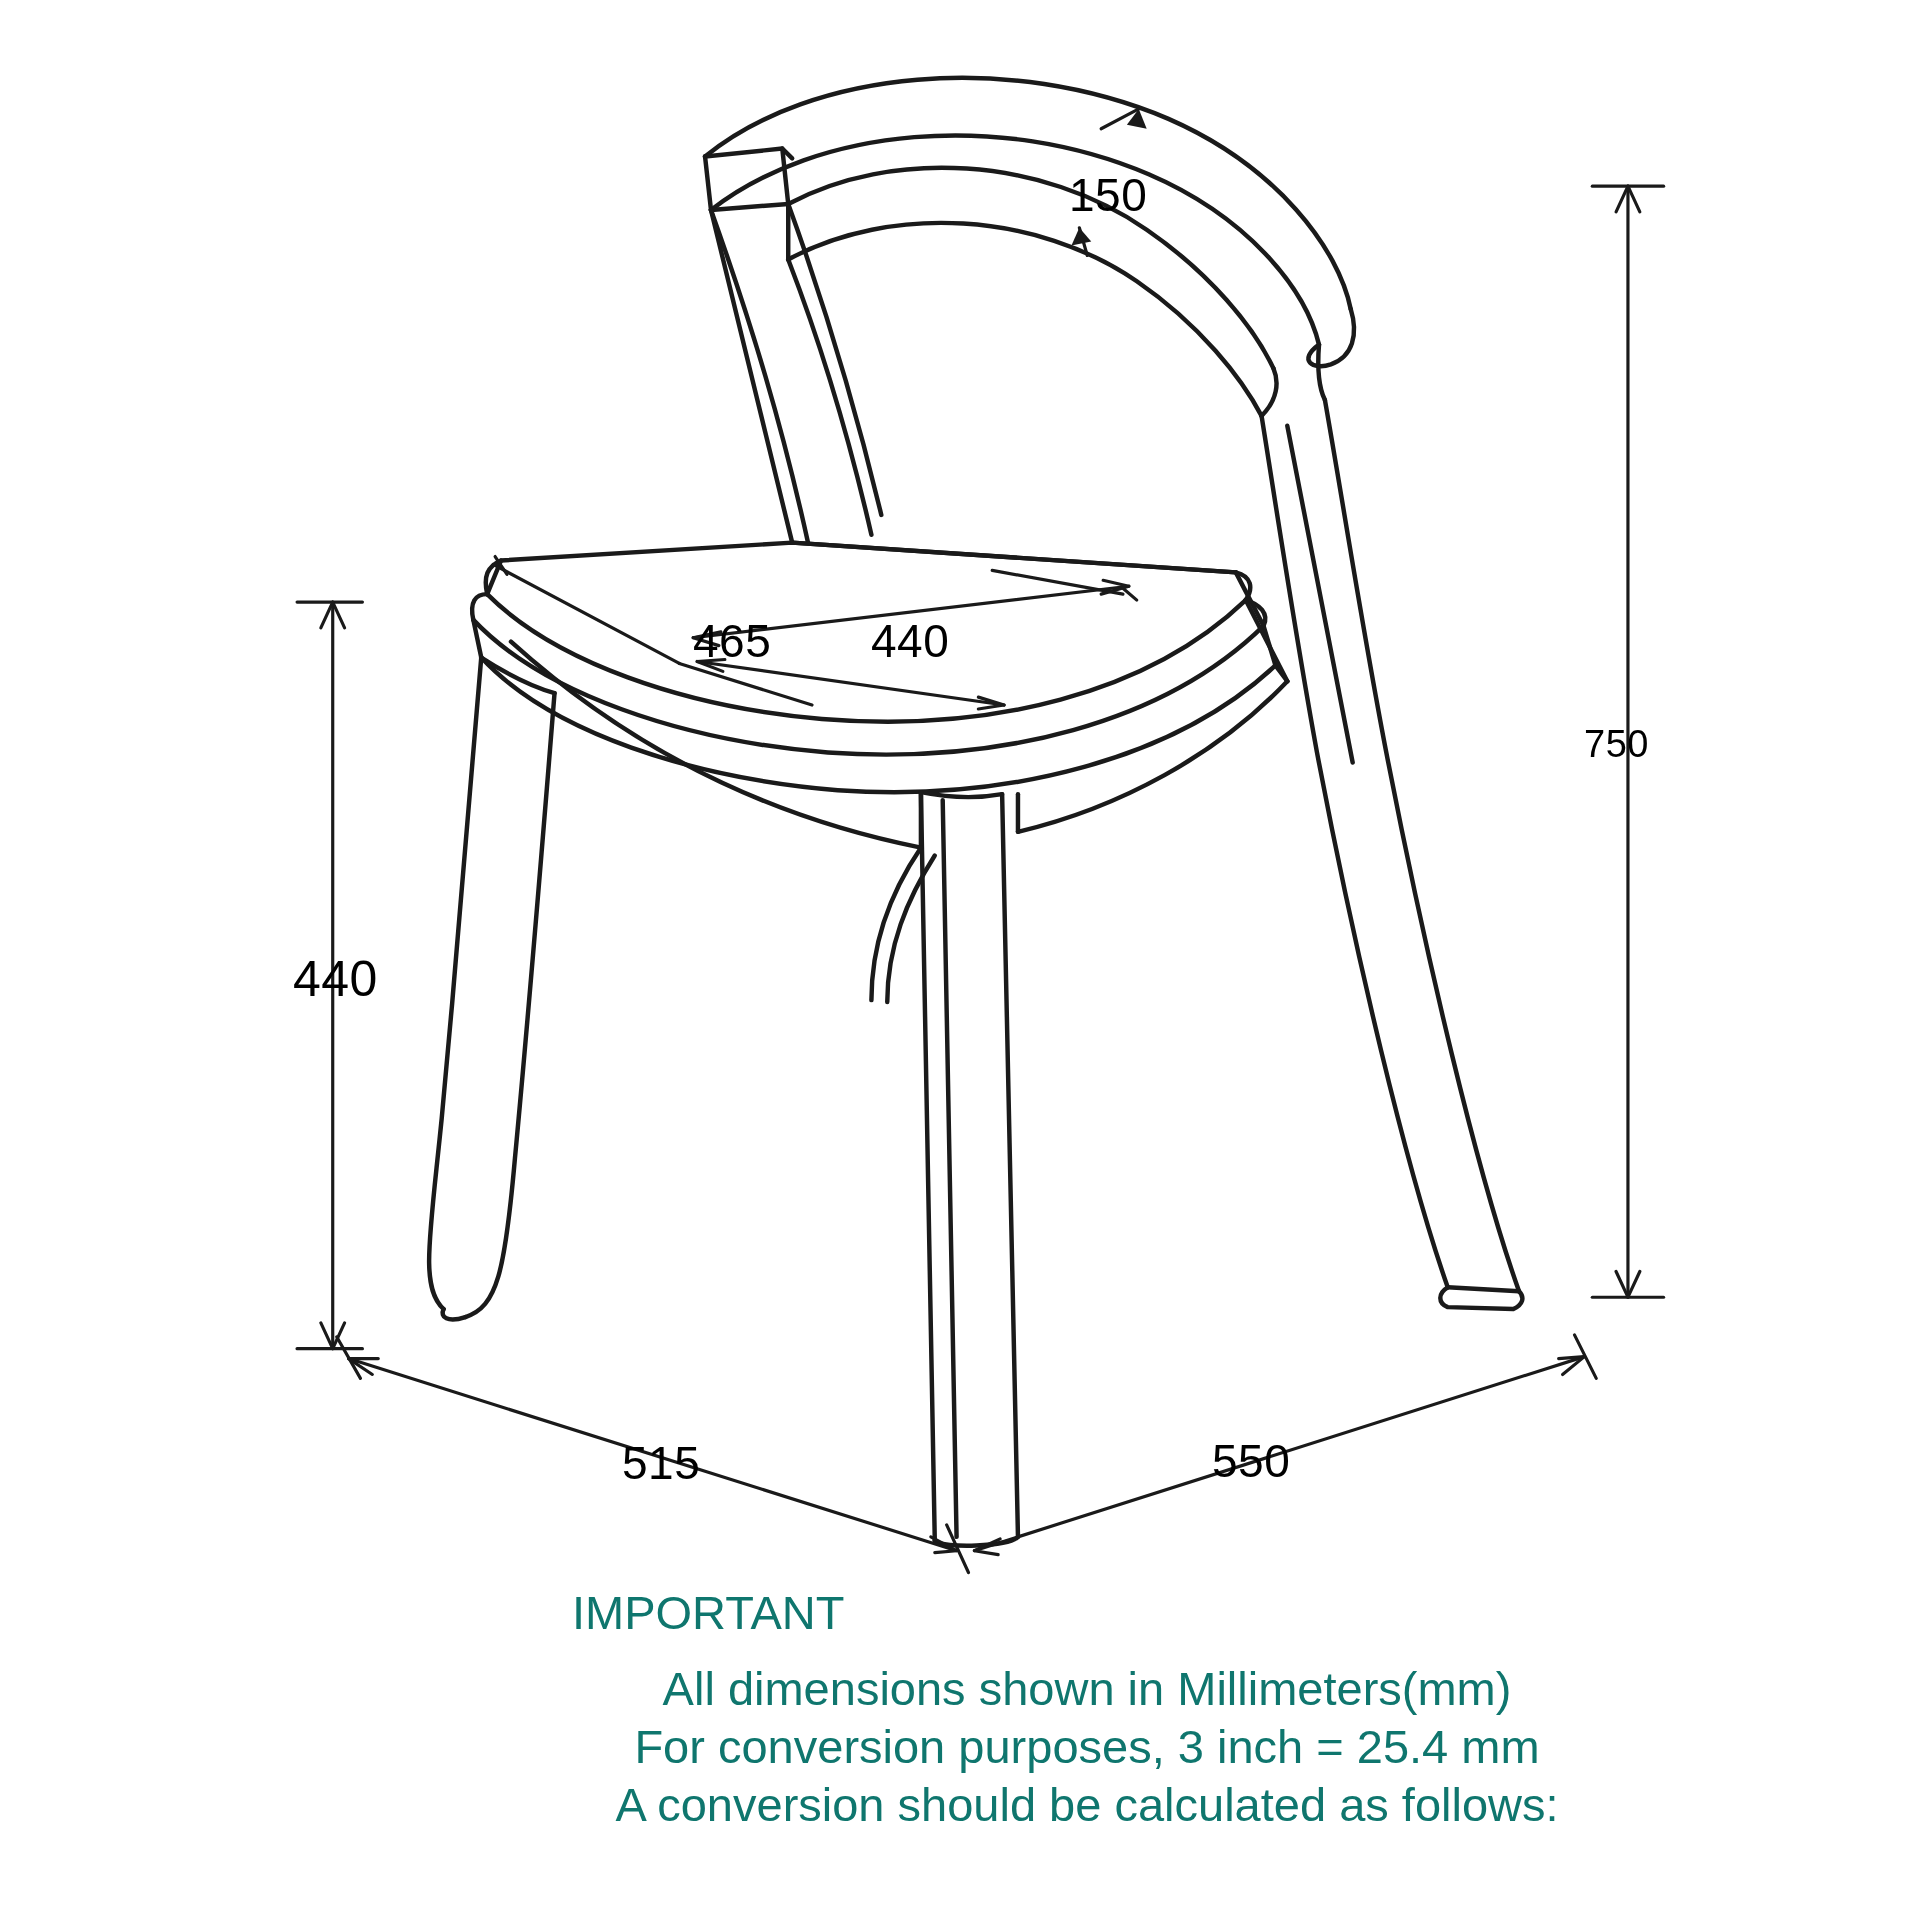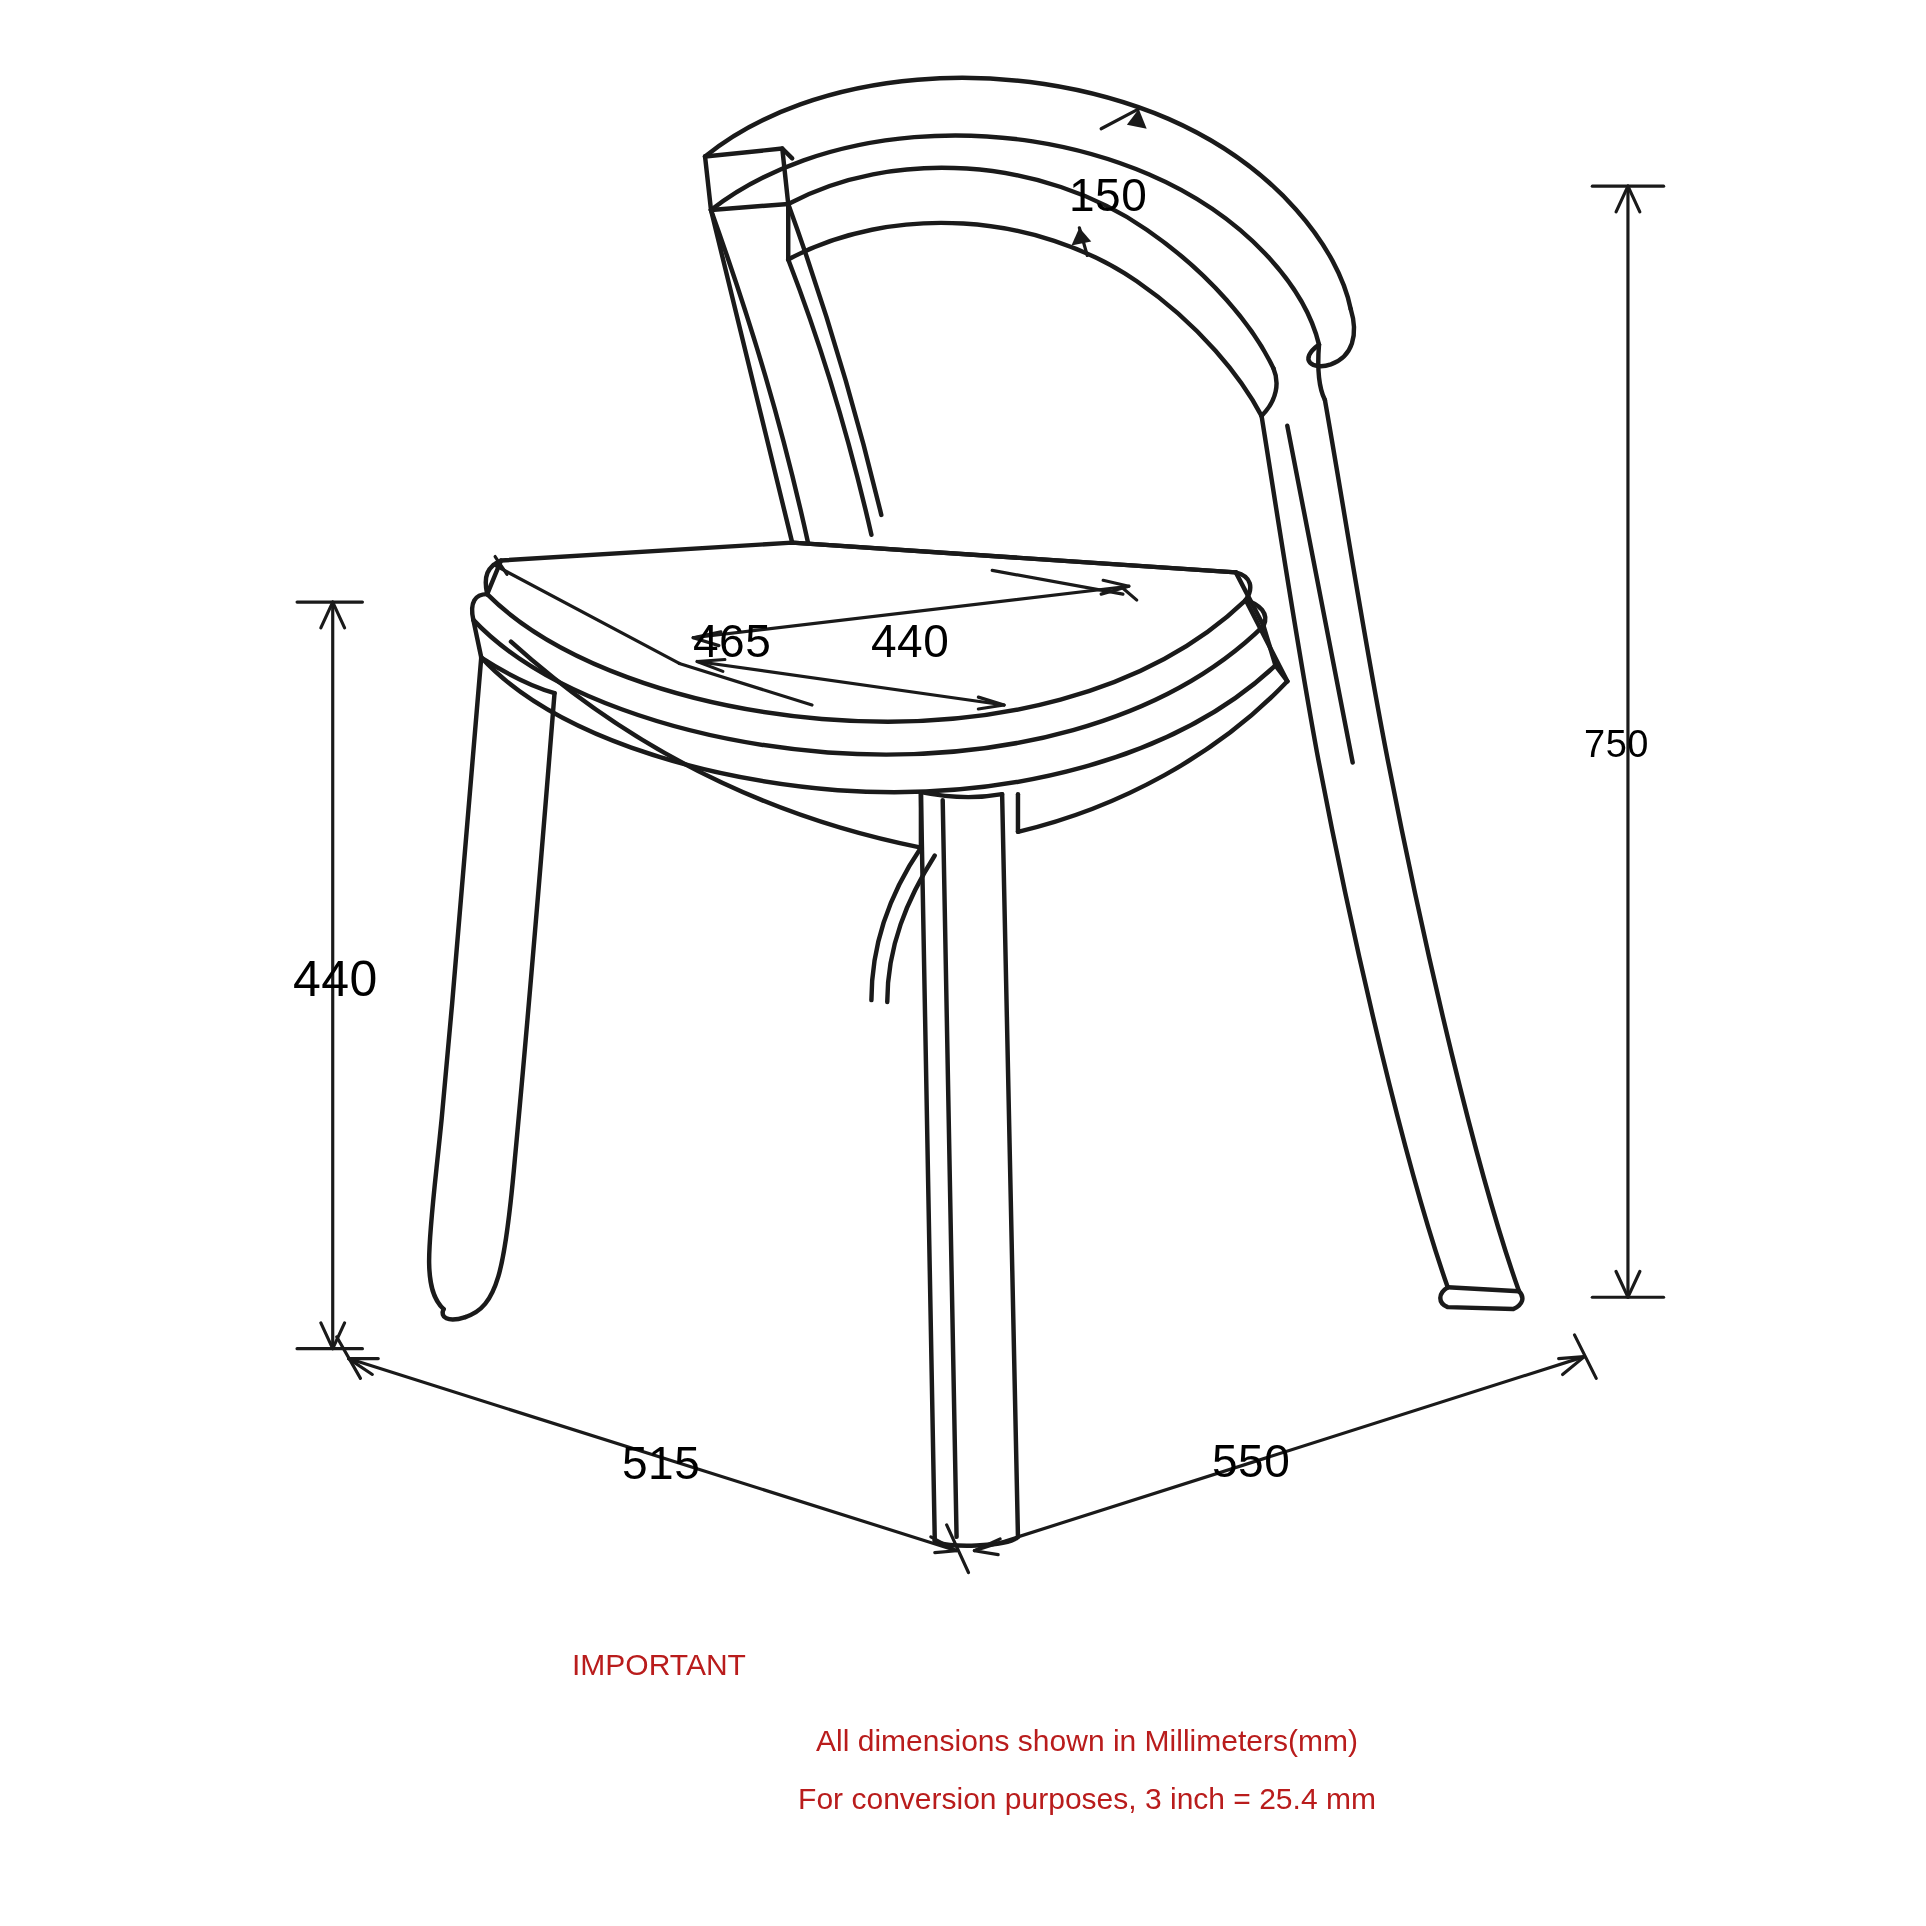--- a/index.html
+++ b/index.html
@@ -30,25 +30,25 @@
     position: absolute;
     font-family: "Liberation Sans", sans-serif;
     font-size: 46px;
     color: #000000;
     white-space: nowrap;
     letter-spacing: 0.5px;
   }
   .notes {
     position: absolute;
     left: 572px;
-    top: 1636px;
+    top: 1584px;
     width: 1030px;
-    color: #b91c1c;
+    color: #0f766e;
     font-family: "Liberation Sans", sans-serif;
-    font-size: 30px;
+    font-size: 47px;
     line-height: 58px;
     white-space: nowrap;
   }
   .notes .note-title {
     display: block;
     margin-bottom: 18px;
   }
   .notes .note-line {
     display: block;
     text-align: center;
@@ -218,16 +218,17 @@
   <div class="dim-label" style="left:871px; top:614px;">440</div>
   <div class="dim-label" style="left:1584px; top:723px; font-size:38px;">750</div>
   <div class="dim-label" style="left:293px; top:950px; font-size:50px;">440</div>
   <div class="dim-label" style="left:622px; top:1436px;">515</div>
   <div class="dim-label" style="left:1212px; top:1434px;">550</div>
 
   <div class="notes">
     <span class="note-title">IMPORTANT</span>
     <span class="note-line">All dimensions shown in Millimeters(mm)</span>
     <span class="note-line">For conversion purposes, 3 inch = 25.4 mm</span>
+    <span class="note-line">A conversion should be calculated as follows:</span>
   </div>
 
 </div>
 
 
 </body></html>

